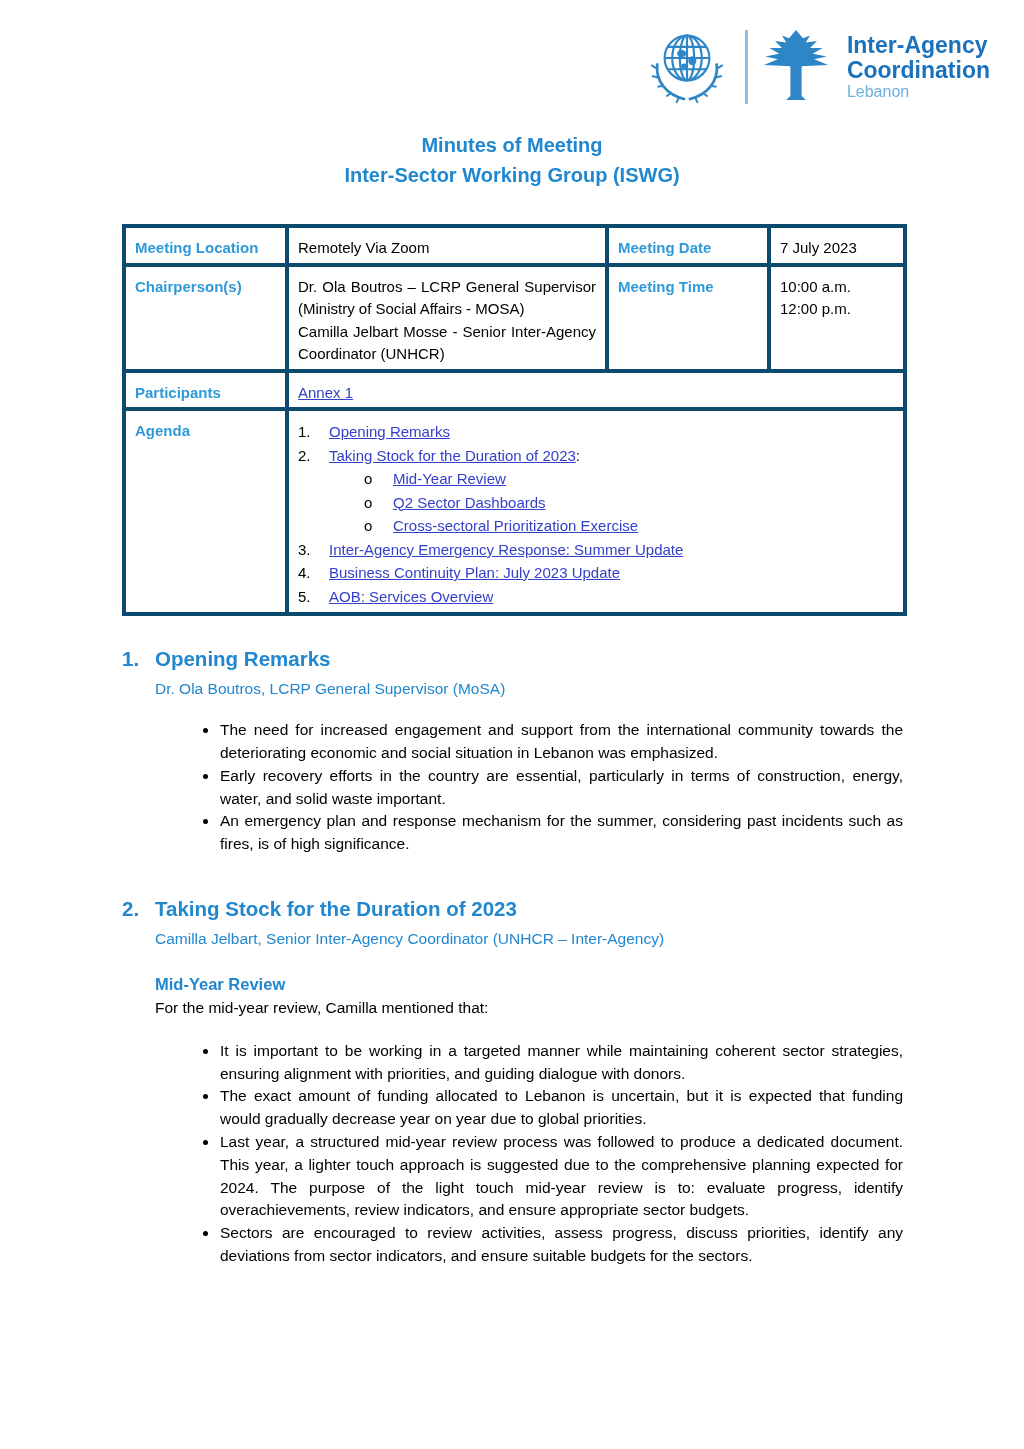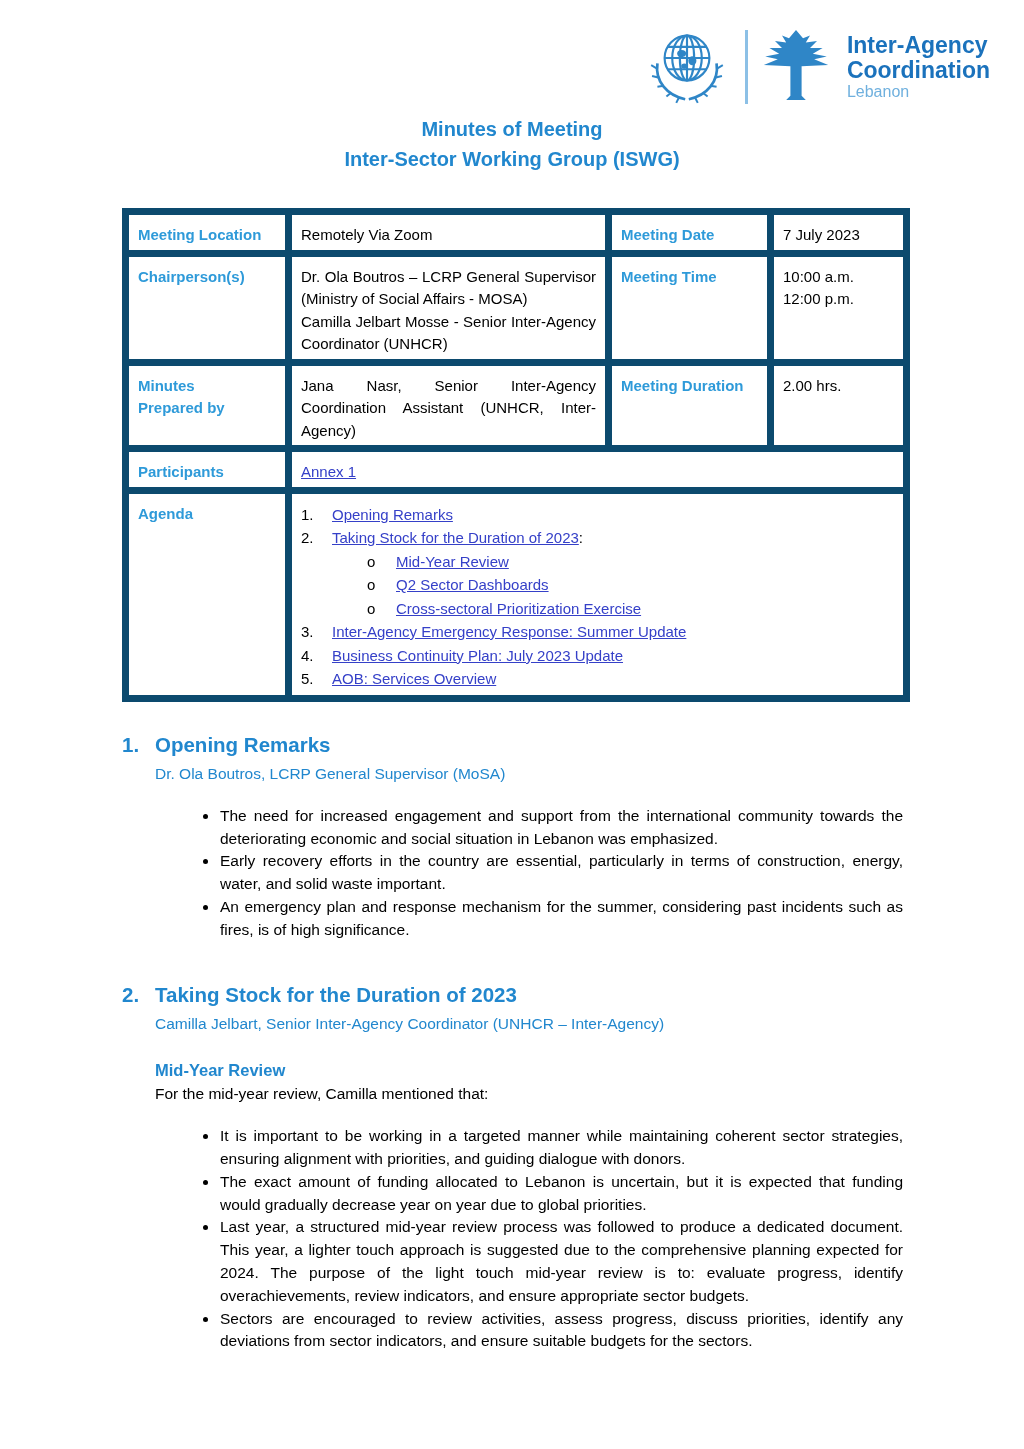--- a/index.html
+++ b/index.html
@@ -23,36 +23,36 @@
   }
   .logo-row { display: flex; align-items: center; gap: 13px; }
   .un-logo svg { width: 90px; height: 86px; display: block; }
   .logo-divider { width: 3px; height: 74px; background: #8cc0e6; }
   .cedar-logo svg { width: 70px; height: 82px; display: block; }
   .brand-text { line-height: 1.06; padding-left: 3px; }
   .brand-line { font-weight: bold; font-size: 23px; color: var(--brand, #1b72bc); }
   .brand-lebanon { font-size: 16px; color: var(--brand_light, #6fb0de); margin-top: 2px; }
 
   
-  .doc-title { text-align: center; margin-top: 2px; }
+  .doc-title { text-align: center; margin-top: 18px; }
   .doc-title .t-line {
     font-size: 20px; font-weight: bold;
     color: var(--heading, #2187ce);
     line-height: 1.5;
   }
 
   
   table.meta {
     border-collapse: collapse;
     margin: 34px 0 0 122px;
     width: 781px;
     table-layout: fixed;
   }
   table.meta td {
-    border: 7px solid #0c4a6e;
+    border: 4px solid #0c4a6e;
     vertical-align: top;
     padding: 9px 9px 3px 9px;
     font-size: 15px;
     line-height: 1.5;
   }
   .label-cell { color: var(--label, #2e9ad9); font-weight: bold; }
   .label-narrow span { display: inline-block; max-width: 100px; }
   .justify { text-align: justify; }
   .doc-link {
     color: var(--link, #3540c8);
@@ -182,28 +182,20 @@
         <div class="justify">Dr. Ola Boutros – LCRP General Supervisor (Ministry of Social Affairs - MOSA)</div>
         <div class="justify">Camilla Jelbart Mosse - Senior Inter-Agency Coordinator (UNHCR)</div>
       </td>
       <td class="label-cell">Meeting Time</td>
       <td>
         <div>10:00 a.m.</div>
         <div>12:00 p.m.</div>
       </td>
     </tr>
     <tr>
-      <td class="label-cell label-narrow">
-        <span>Minutes Prepared by</span>
-      </td>
-      <td class="justify">Jana Nasr, Senior Inter-Agency Coordination Assistant (UNHCR, Inter-Agency)</td>
-      <td class="label-cell">Meeting Duration</td>
-      <td>2.00 hrs.</td>
-    </tr>
-    <tr>
       <td class="label-cell">Participants</td>
       <td colspan="3">
         <a class="doc-link">Annex 1</a>
       </td>
     </tr>
     <tr>
       <td class="label-cell">Agenda</td>
       <td colspan="3">
 
         <div class="agenda-item">

